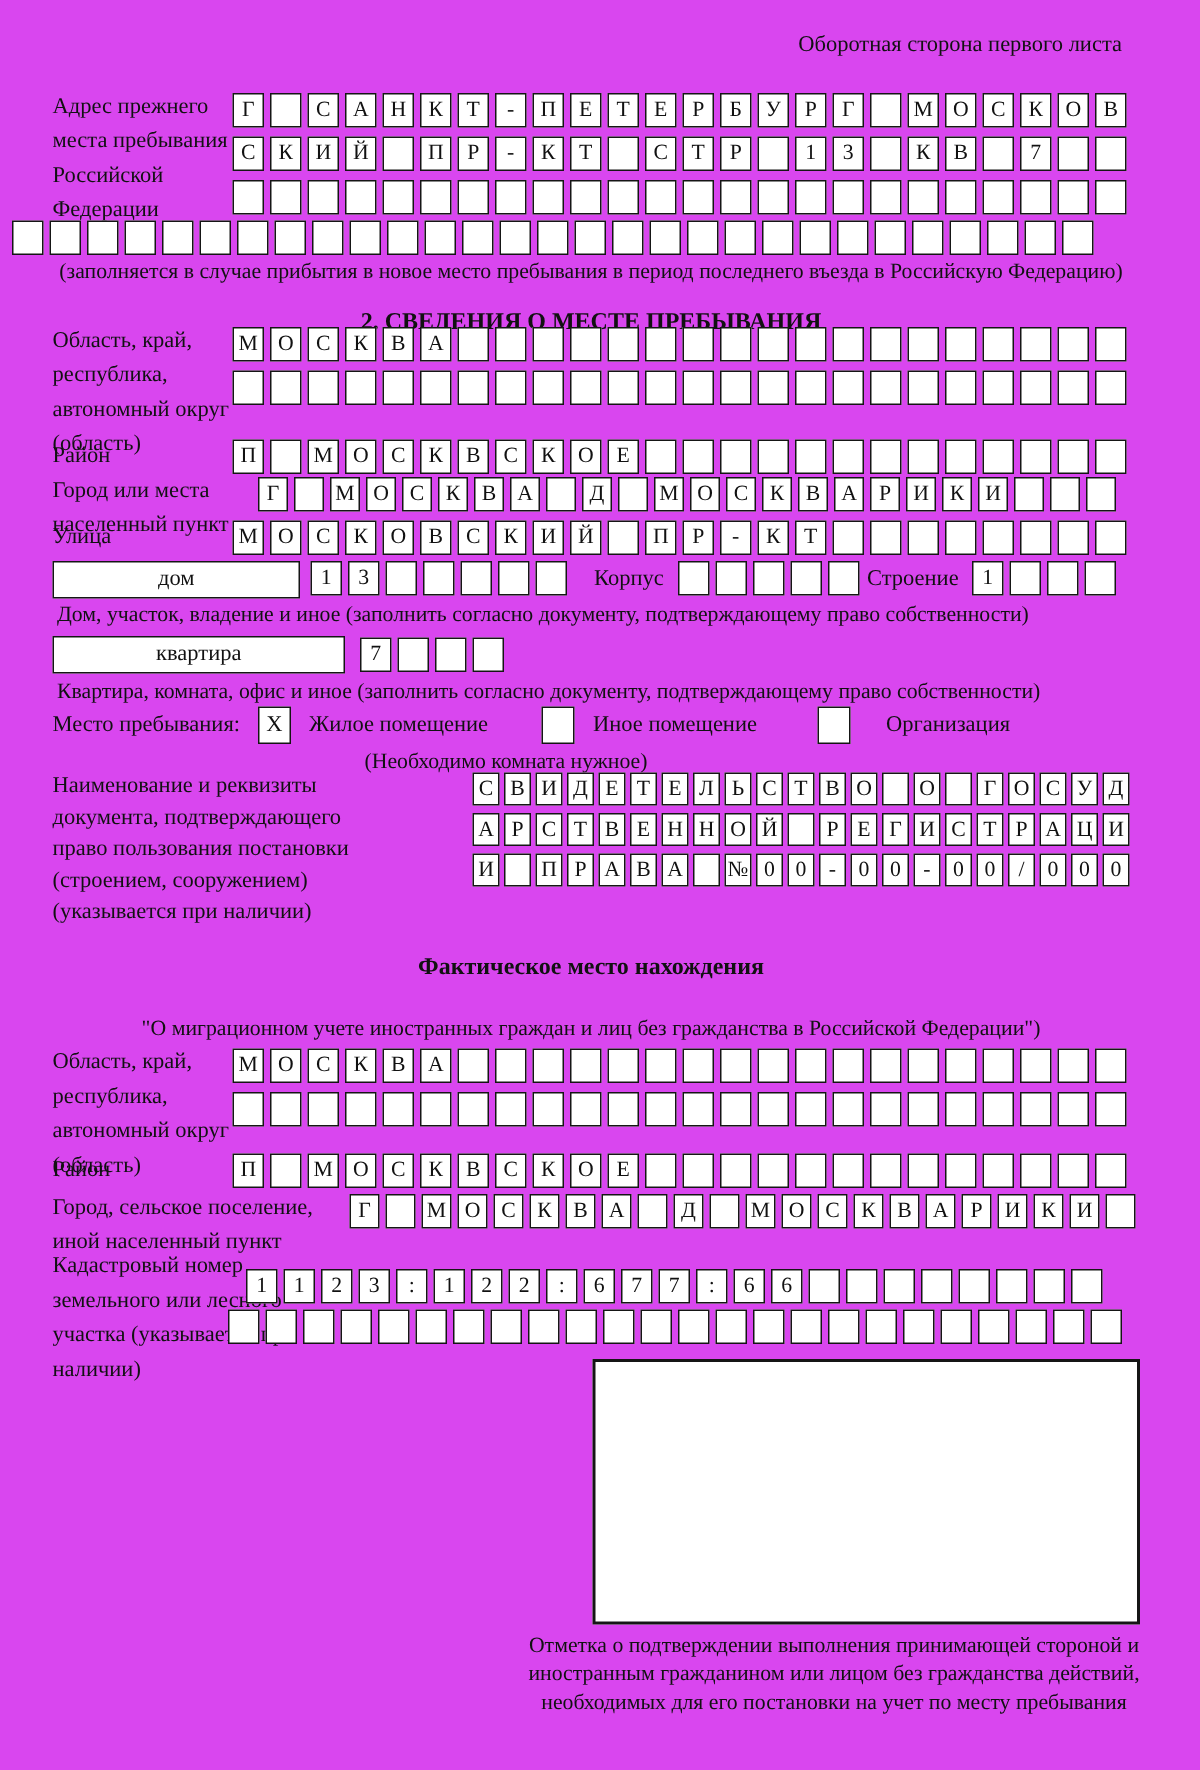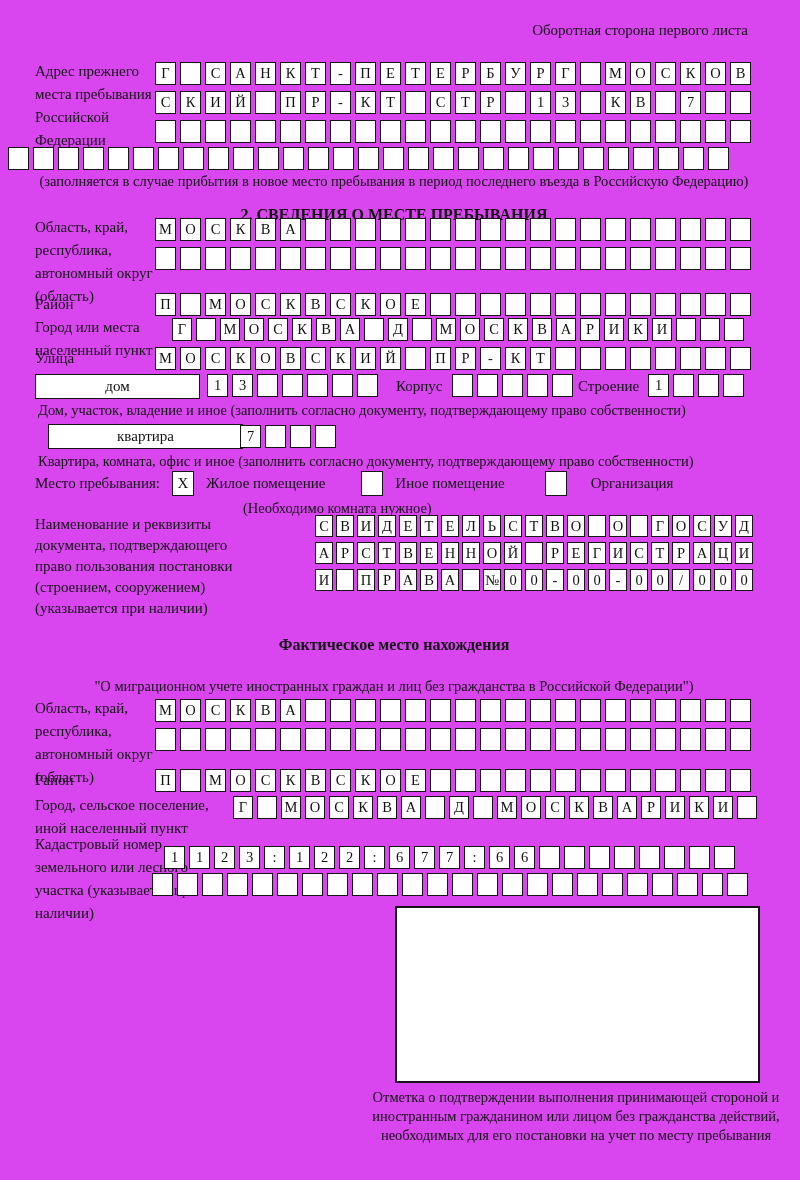--- a/index.html
+++ b/index.html
@@ -320,21 +320,21 @@
     </div>
   <div class="abs lbl" style="left:578px;top:375px;">Строение</div>
   <div class="abs cellgrid" style="left:648px;top:374px;">
       <div class="cell">1</div>
       <div class="cell"></div>
       <div class="cell"></div>
       <div class="cell"></div>
     </div>
   <div class="abs note" style="left:38px;top:402px;">Дом, участок, владение и иное (заполнить согласно документу, подтверждающему право собственности)</div>
 
-  <div class="abs widebox" style="left:48px;top:424px;width:195px;">квартира</div>
+  <div class="abs widebox" style="left:35px;top:424px;width:195px;">квартира</div>
   <div class="abs cellgrid" style="left:240px;top:425px;">
       <div class="cell">7</div>
       <div class="cell"></div>
       <div class="cell"></div>
       <div class="cell"></div>
     </div>
   <div class="abs note" style="left:38px;top:453px;">Квартира, комната, офис и иное (заполнить согласно документу, подтверждающему право собственности)</div>
 
   <div class="abs inlinerow" style="left:35px;top:471px;">
     <span class="lbl">Место пребывания:</span>
@@ -580,15 +580,15 @@
       <div class="cell"></div>
       <div class="cell"></div>
       <div class="cell"></div>
       <div class="cell"></div>
       <div class="cell"></div>
       <div class="cell"></div>
       <div class="cell"></div>
     </div>
 
   <div class="abs stampbox" style="left:395px;top:906px;width:365px;height:177px;"></div>
-  <div class="abs note" style="left:356px;top:1088px;width:440px;text-align:center;line-height:19px;">Отметка о подтверждении выполнения принимающей стороной и иностранным гражданином или лицом без гражданства действий, необходимых для его постановки на учет по месту пребывания</div>
+  <div class="abs note" style="left:336px;top:1088px;width:440px;text-align:center;line-height:19px;">Отметка о подтверждении выполнения принимающей стороной и иностранным гражданином или лицом без гражданства действий, необходимых для его постановки на учет по месту пребывания</div>
 
 </div>
 
 </body></html>

